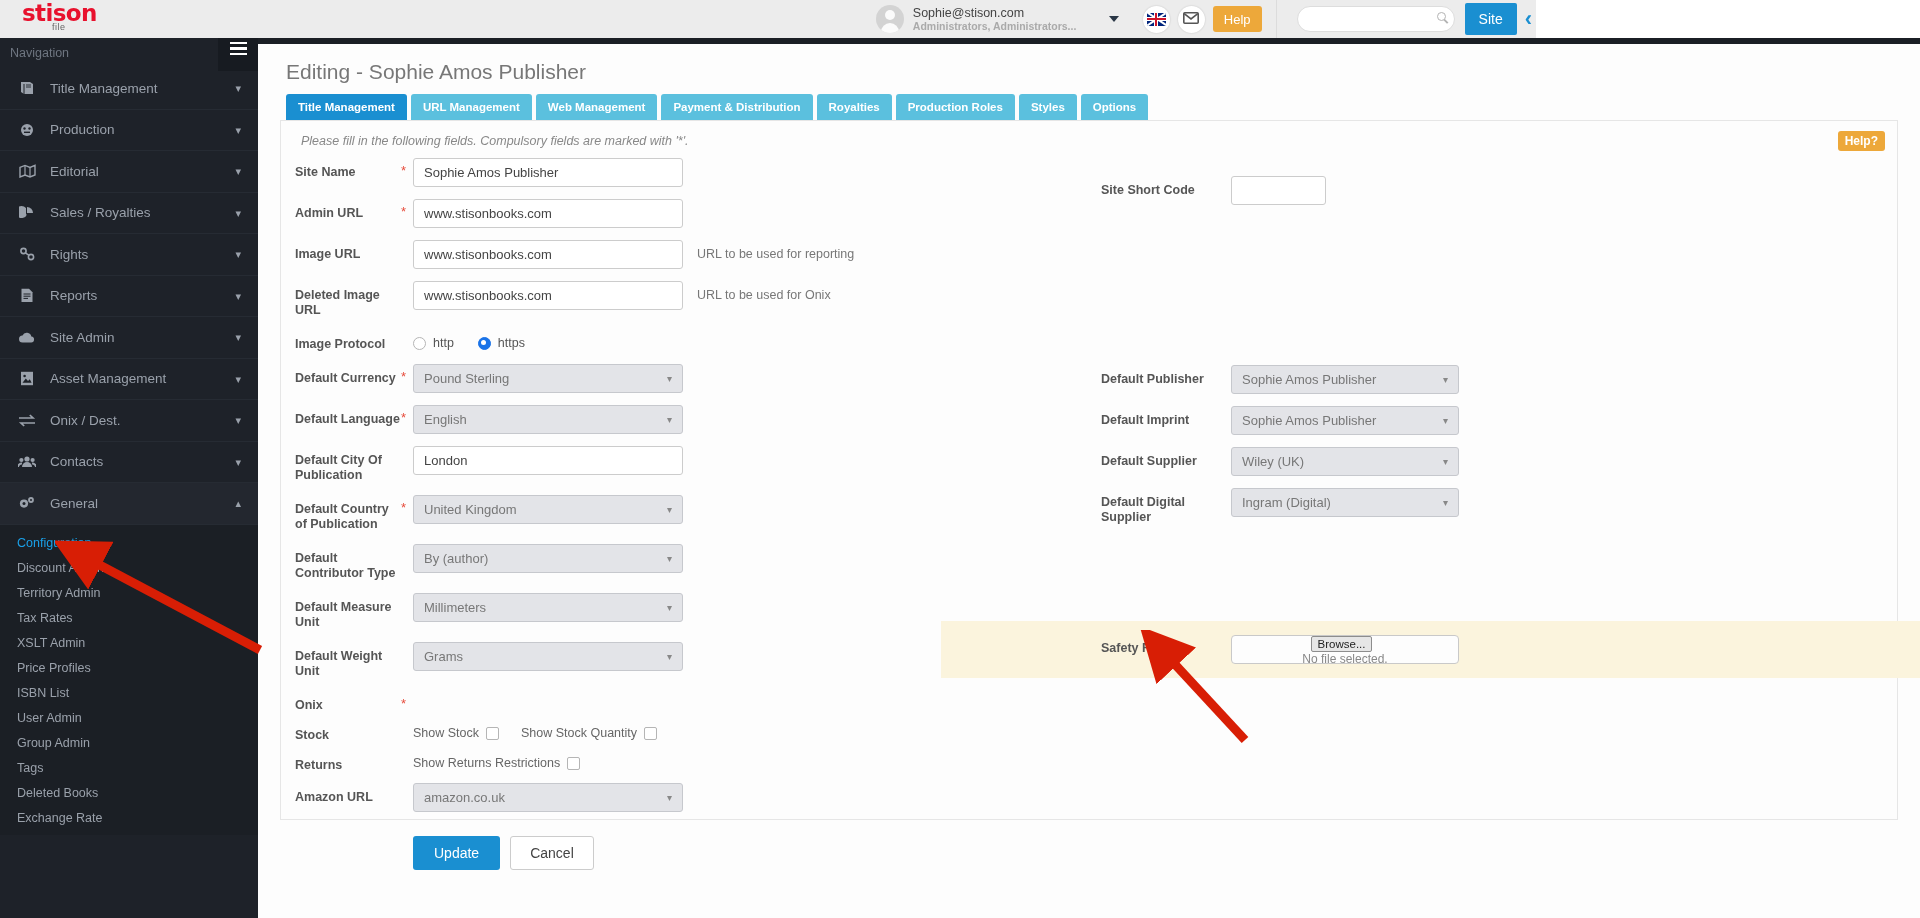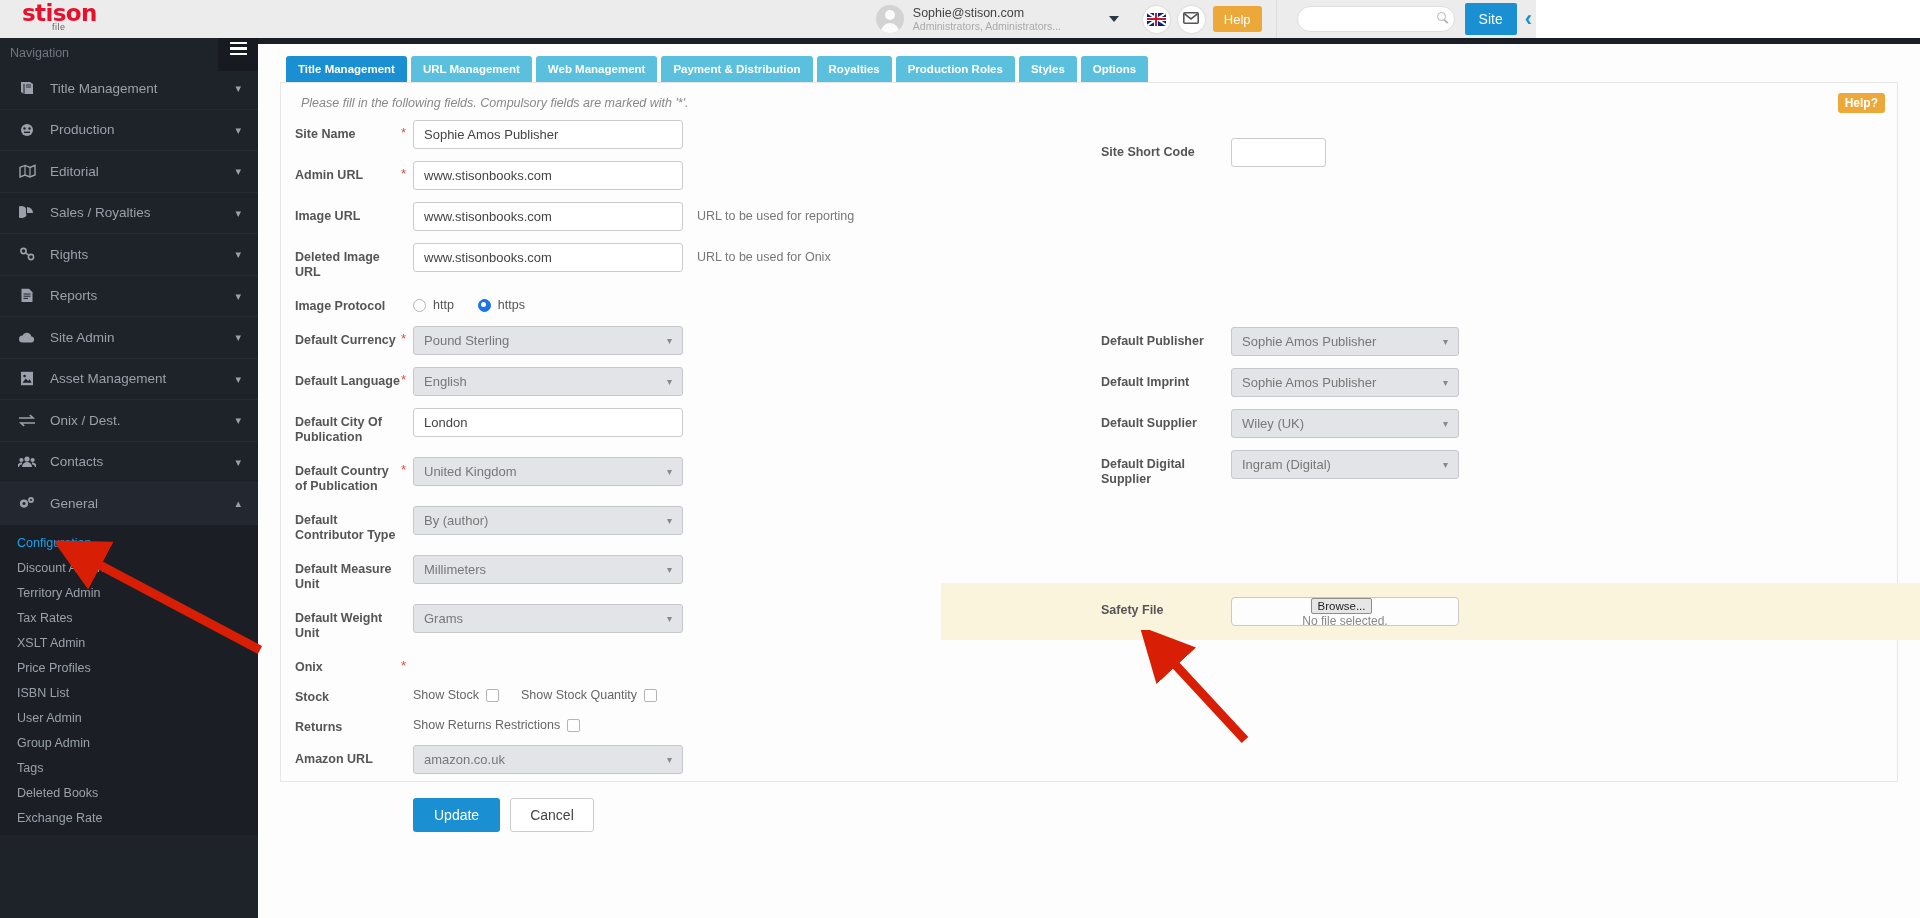--- a/index.html
+++ b/index.html
@@ -40,21 +40,21 @@
   .avatar::before {
     content: ""; position: absolute; width: 10px; height: 10px; border-radius: 50%;
     background: #fbfbfb; top: 5px; left: 9px;
   }
   .avatar::after {
     content: ""; position: absolute; width: 18px; height: 11px;
     border-radius: 9px 9px 0 0; background: #fbfbfb; top: 18px; left: 5px;
   }
   .user-texts { display: flex; flex-direction: column; justify-content: center; min-width: 170px;}
   .user-email { font-size: 12.5px; color: #444; line-height: 14px; }
-  .user-role { font-size: 10.5px; color: #aaa; line-height: 13px; }
+  .user-role { font-size: 10.5px; color: #aaa; line-height: 13px; font-weight: bold; }
   .caret-down {
     width: 0; height: 0; border-left: 5px solid transparent;
     border-right: 5px solid transparent; border-top: 6px solid #2a3746;
     margin-left: 26px; margin-right: 18px;
   }
   .circ-btn {
     width: 27px; height: 27px; border-radius: 50%; background: #fff;
     display: flex; align-items: center; justify-content: center;
     margin-right: 8px; box-shadow: 0 0 2px rgba(0,0,0,.18);
   }
@@ -450,20 +450,21 @@
     <div class="sub-item">Group Admin</div>
     <div class="sub-item">Tags</div>
     <div class="sub-item">Deleted Books</div>
     <div class="sub-item">Exchange Rate</div>
   </div>
 </div>
 
 <div class="main">
   <div class="main-strip"></div>
   <div class="content-pad">
+    <div class="page-title">Editing - Sophie Amos Publisher</div>
 
     <div class="tabs">
       <div class="tab active">Title Management</div>
       <div class="tab">URL Management</div>
       <div class="tab">Web Management</div>
       <div class="tab">Payment &amp; Distribution</div>
       <div class="tab">Royalties</div>
       <div class="tab">Production Roles</div>
       <div class="tab">Styles</div>
       <div class="tab">Options</div>

